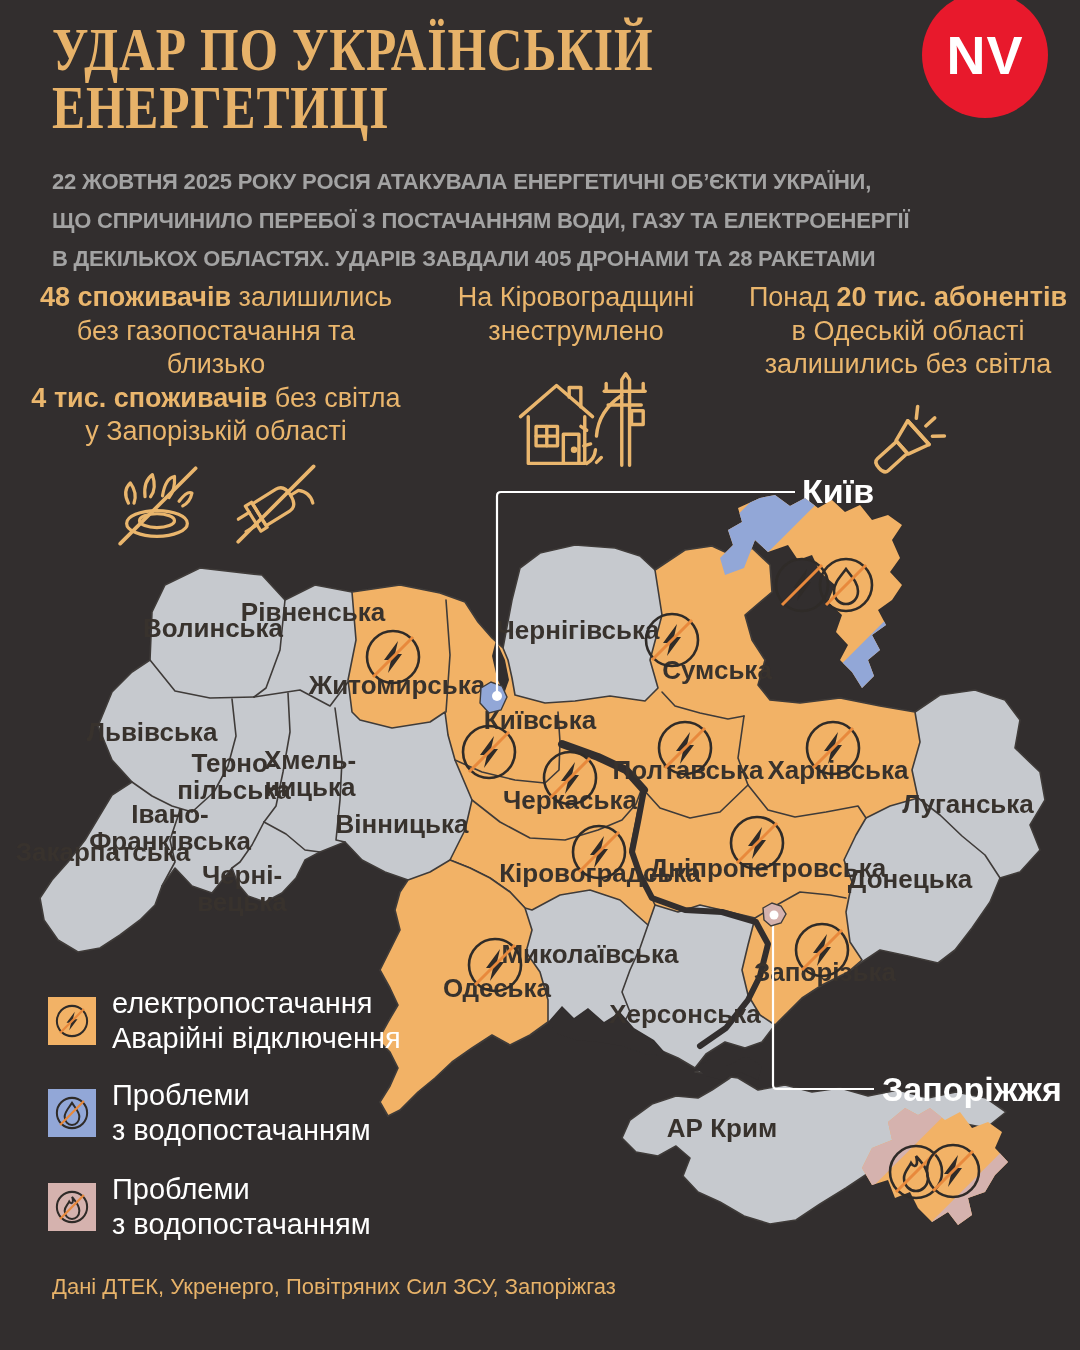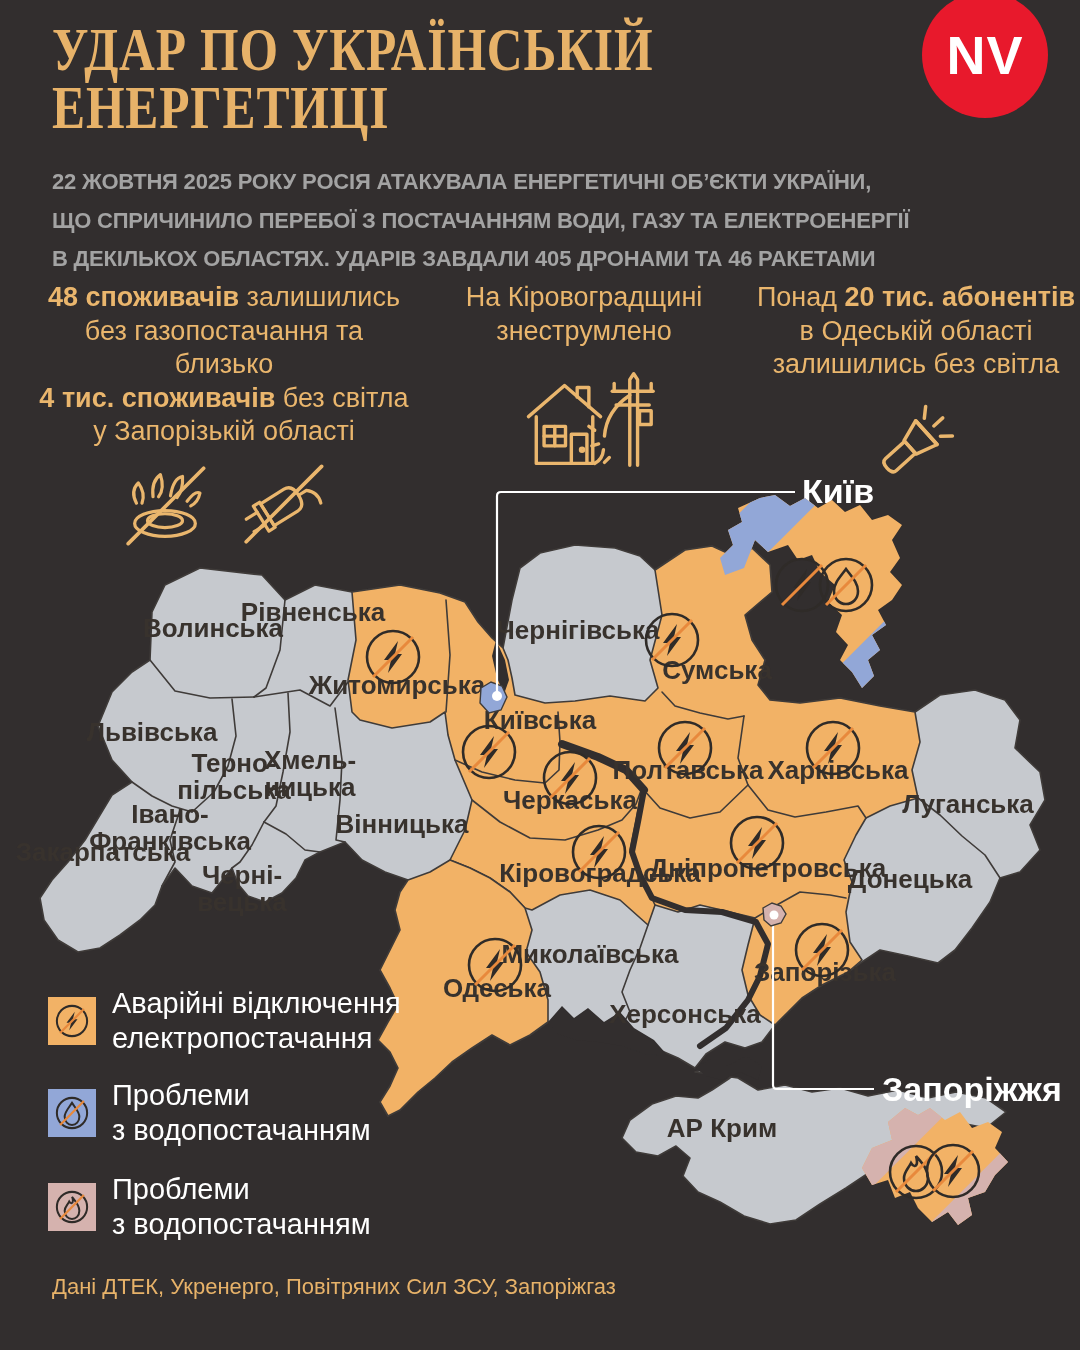--- a/index.html
+++ b/index.html
@@ -14,21 +14,21 @@
             display:flex;align-items:center;justify-content:center;color:#fff;font-weight:bold;
             font-size:54px;letter-spacing:1px;}
   .intro{left:52px;top:160px;width:1005px;color:#a3a3a3;font-weight:bold;font-size:31px;
          line-height:38.5px;font-variant-caps:all-small-caps;letter-spacing:-.2px;}
   
   .stats{left:0;top:281px;width:1080px;display:flex;}
   .stat{color:#eab66d;font-size:27px;line-height:33.5px;text-align:center;display:flex;
         flex-direction:column;align-items:center;}
   .stat b{font-weight:bold;}
   .stat .txt span{font-weight:normal;}
-  .s1{margin-left:36px;width:376px;}
+  .s1{margin-left:28px;width:376px;}
   .s2{width:344px;gap:8px;}
   .s3{width:320px;}
   .icon-row{display:flex;gap:26px;align-items:flex-end;margin-top:10px;}
   .gold-ic{stroke:#eab66d;fill:none;stroke-width:3.5;stroke-linecap:round;stroke-linejoin:round;}
   
   .legend-item{left:48px;display:flex;align-items:center;}
   .li-1{top:986px;} .li-2{top:1078px;} .li-3{top:1172px;}
   .swatch{width:48px;height:48px;display:flex;align-items:center;justify-content:center;flex:none;}
   .sw-power{background:#f2b266;} .sw-water{background:#92a7d7;} .sw-gas{background:#d5b2ae;}
   .legend-label{margin-left:16px;color:#fff;font-size:29px;line-height:35px;}
@@ -194,21 +194,21 @@
     <div>УДАР ПО УКРАЇНСЬКІЙ</div>
     <div>ЕНЕРГЕТИЦІ</div>
   </div>
   <div class="abs nv-badge">
     <span>NV</span>
   </div>
 
   <div class="abs intro">
     <div>22 жовтня 2025 року Росія атакувала енергетичні об’єкти України,</div>
     <div>що спричинило перебої з постачанням води, газу та електроенергії</div>
-    <div>в декількох областях. Ударів завдали 405 дронами та 46 ракетами</div>
+    <div>в декількох областях. Ударів завдали 405 дронами та 28 ракетами</div>
   </div>
 
   <div class="abs stats">
 
     <div class="stat s1">
       <div class="txt">
         <div><b>48 споживачів</b><span> залишились</span></div>
         <div><span>без газопостачання та близько</span></div>
         <div><b>4 тис. споживачів</b><span> без світла</span></div>
         <div><span>у Запорізькій області</span></div>
@@ -289,22 +289,22 @@
 
   <div class="abs legend-item li-1">
     <div class="swatch sw-power">
       <svg width="44" height="44" viewBox="-24 -24 48 48">
         <circle r="16.5" fill="none" stroke="#2f2b28" stroke-width="2.2"></circle>
         <path d="M3,-10 L-6,2 L-1,2 L-3,10 L6,-2 L1,-2 Z" fill="#2f2b28"></path>
         <line x1="-13" y1="13" x2="13" y2="-13" stroke="#e8893c" stroke-width="2.4"></line>
       </svg>
     </div>
     <div class="legend-label">
+      <div>електропостачання</div>
       <div>Аварійні відключення</div>
-      <div>електропостачання</div>
     </div>
   </div>
 
   <div class="abs legend-item li-2">
     <div class="swatch sw-water">
       <svg width="44" height="44" viewBox="-24 -24 48 48">
         <circle r="16.5" fill="none" stroke="#2f2b28" stroke-width="2.2"></circle>
         <path d="M0,-11 C4,-5 8,-1 8,4 C8,9.5 4.5,13 0,13 C-4.5,13 -8,9.5 -8,4 C-8,-1 -4,-5 0,-11 Z" fill="none" stroke="#2f2b28" stroke-width="2.2"></path>
         <line x1="-13" y1="13" x2="13" y2="-13" stroke="#e8893c" stroke-width="2.4"></line>
       </svg>

